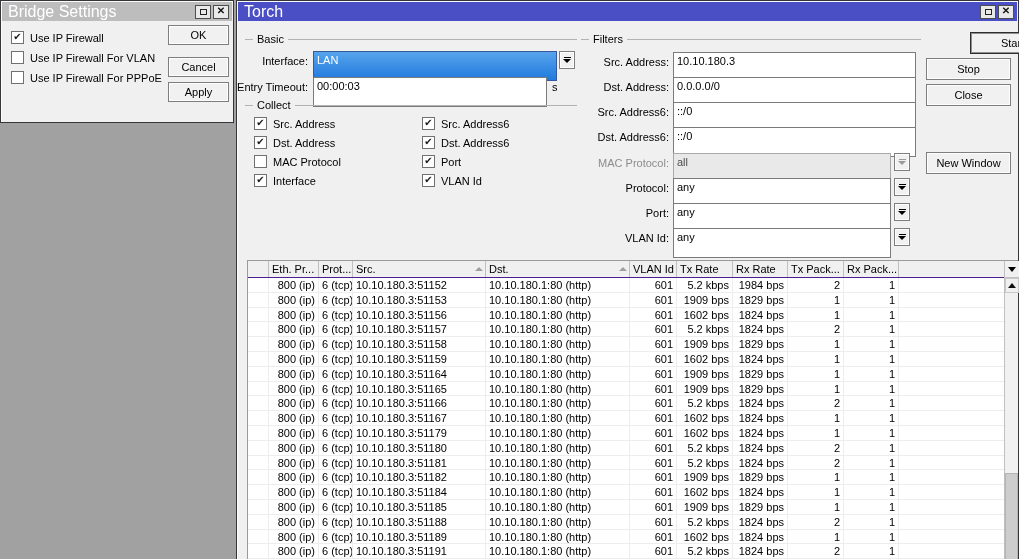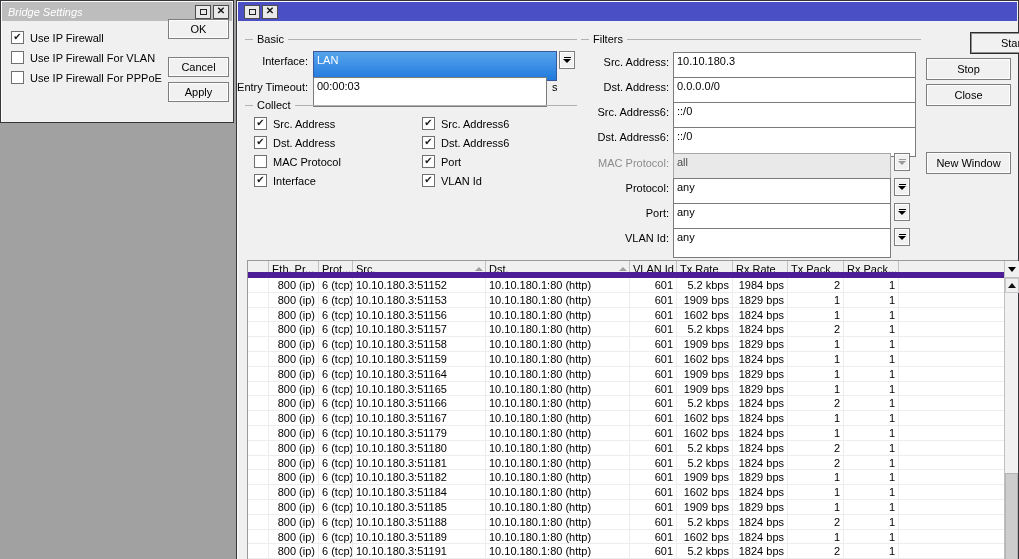--- a/index.html
+++ b/index.html
@@ -15,21 +15,21 @@
     position:absolute;
     background:#f0f0f0;
     border:1px solid #35353a;
     box-shadow:inset 1px 1px 0 #fbfbfb;
   }
   .titlebar {
     position:absolute; left:1px; right:1px; top:1px; height:19px;
     display:flex; align-items:center;
     color:#fff; padding-left:6px;
   }
-  .titlebar .title { flex:1; font-size:11px;font-style:italic; }
+  .titlebar .title { flex:1; font-size:16px; }
   .tb-btns { display:flex; gap:2px; margin-right:3px; }
   .tb-btn {
     width:16px; height:14px; background:#e9e9e9;
     border:1px solid #4d4d4d;
     display:flex; align-items:center; justify-content:center;
     color:#000; font-size:9px; line-height:1;
   }
   .glyph-maxsquare { width:7px; height:6px; border:1px solid #222; display:block; }
   .glyph-x { font-size:10px; font-weight:bold; color:#111; margin-top:-1px; }
 
@@ -81,21 +81,21 @@
 
   
   #torch-table {
     position:absolute; left:10px; top:259px; width:771px; height:300px;
     border-top:1px solid #9a9a9a; border-left:1px solid #9a9a9a;
     background:#fff;
   }
   .tbl-cols { position:absolute; left:0; top:0; width:757px; }
   .tbl-header {
     display:grid; height:17px; background:#f0f0f0;
-    border-bottom:6px solid #4c1d95;
+    border-bottom:1px solid #4c1d95;
   }
   .th {
     position:relative; padding:2px 3px 0 3px; white-space:nowrap; overflow:hidden;
     border-right:1px solid #c0c0c0; font-size:11px;
   }
   .sort-arrow {
     position:absolute; right:2px; top:6px; width:0; height:0;
     border-left:4px solid transparent; border-right:4px solid transparent;
     border-bottom:4px solid #9f9f9f;
   }
@@ -148,28 +148,29 @@
       <span class="checkbox" style="left: 10px; top: 30px;">
         <span class="mark">✔</span>
       </span>
       <span class="cb-label" style="left: 29px; top: 31px;">Use IP Firewall</span>
       <span class="checkbox" style="left: 10px; top: 50px;"></span>
       <span class="cb-label" style="left: 29px; top: 51px;">Use IP Firewall For VLAN</span>
       <span class="checkbox" style="left: 10px; top: 70px;"></span>
       <span class="cb-label" style="left: 29px; top: 71px;">Use IP Firewall For PPPoE</span>
     </div>
   <div id="bridge-buttons">
-      <div class="btn" style="left: 167px; top: 18px; width: 61px; height: 20px;">OK</div>
+      <div class="btn" style="left: 167px; top: 24px; width: 61px; height: 20px;">OK</div>
       <div class="btn" style="left: 167px; top: 56px; width: 61px; height: 20px;">Cancel</div>
       <div class="btn" style="left: 167px; top: 81px; width: 61px; height: 20px;">Apply</div>
     </div>
 </div>
 
 <div class="window" id="torch-window" style="left:236px; top:0; width:783px; height:561px;">
   <div class="titlebar" style="background:#4a4fc5;">
+    <span class="title">Torch</span>
     <span class="tb-btns">
       <span class="tb-btn">
           <span class="glyph-maxsquare"></span>
         </span>
       <span class="tb-btn">
           <span class="glyph-x">✕</span>
         </span>
     </span>
   </div>
 

